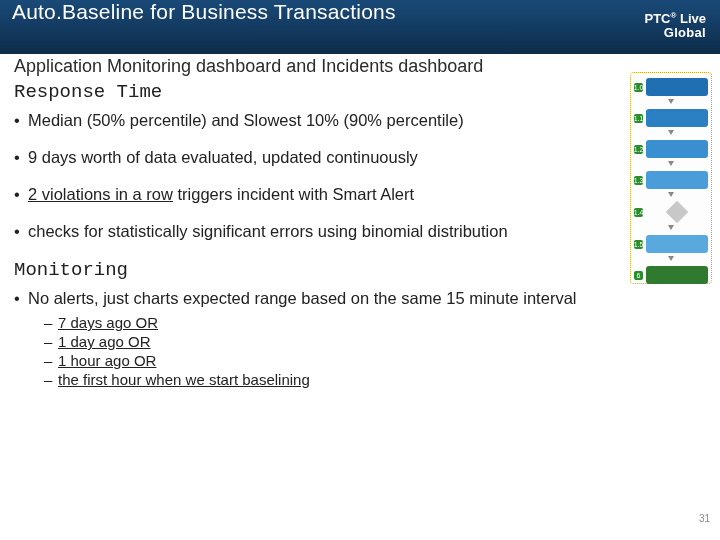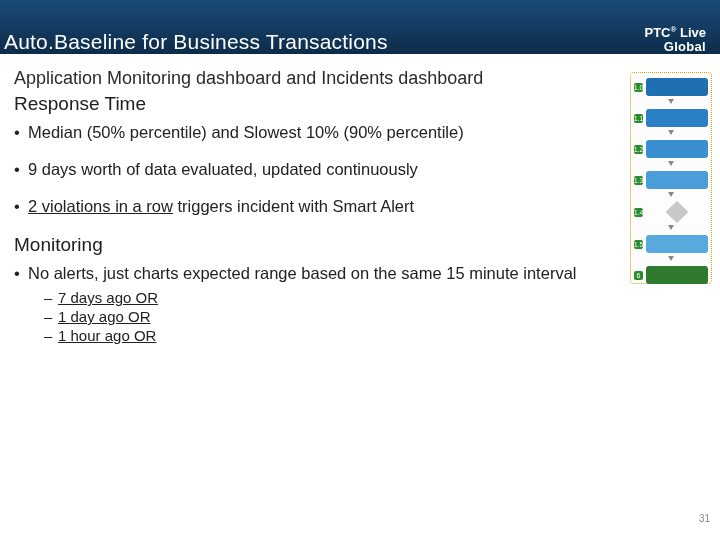--- a/index.html
+++ b/index.html
@@ -1,25 +1,25 @@
 <!DOCTYPE html>
 <html><head>
 <meta charset="utf-8">
 <style>
   * { box-sizing: border-box; margin: 0; padding: 0; }
   html, body { width: 720px; height: 540px; font-family: Arial, Helvetica, sans-serif; background: #fff; color: #222; overflow: hidden; position: relative; }
-  .header { height: 54px; background: linear-gradient(#1a4a78,#0d2c4a); display: flex; align-items: flex-end; justify-content: space-between; padding: 0 14px 0 4px; }
+  .header { height: 54px; background: linear-gradient(#1a4a78,#0d2c4a); display: flex; align-items: flex-start; justify-content: space-between; padding: 0 14px 0 12px; }
   .title { color: #fff; font-size: 21px; font-weight: 400; letter-spacing: .2px; }
-  .brand { color: #fff; text-align: right; line-height: 1.05; }
+  .brand { color: #fff; text-align: right; line-height: 1.05; margin-top: 12px; }
   .brand .top { font-size: 13px; font-weight: 700; }
   .brand .top sup { font-size: 8px; vertical-align: super; }
   .brand .bot { font-size: 13px; font-weight: 700; letter-spacing: .3px; }
-  .content { padding: 14px 14px 0 14px; }
+  .content { padding: 2px 14px 0 14px; }
   .subtitle { font-size: 18px; color: #2b2b2b; margin-bottom: 2px; }
-  .section { font-size: 19px; color: #202020; margin: 4px 0 8px 0; }
+  .section { font-size: 19px; color: #202020; margin: 4px 0 8px 0; font-family: Liberation Mono, monospace; }
   ul.b1 { list-style: none; }
   ul.b1 > li { font-size: 16.5px; margin: 0 0 18px 0; padding-left: 14px; position: relative; }
   ul.b1 > li::before { content: "•"; position: absolute; left: 0; top: 0; }
   ul.b2 { list-style: none; margin-top: 6px; }
   ul.b2 > li { font-size: 15px; margin: 2px 0; padding-left: 30px; position: relative; text-decoration: underline; }
   ul.b2 > li::before { content: "–"; position: absolute; left: 16px; top: 0; }
   .u { text-decoration: underline; }
   .flowbox { position: absolute; top: 72px; right: 8px; width: 82px; height: 212px; border: 1.6px dotted #d9a400; border-radius: 4px; background: #fdfdfd; padding: 5px 3px; display: flex; flex-direction: column; gap: 5px; }
   .step { display: flex; align-items: center; gap: 3px; }
   .num { background: #2a8c2a; color: #fff; font-size: 7px; width: 9px; height: 9px; border-radius: 2px; display: flex; align-items: center; justify-content: center; }
@@ -44,29 +44,33 @@
 <div class="content">
   <div class="subtitle">Application Monitoring dashboard and Incidents dashboard</div>
 
   <div class="section">Response Time</div>
   <ul class="b1">
     <li>Median (50% percentile) and Slowest 10% (90% percentile)</li>
     <li>9 days worth of data evaluated, updated continuously</li>
     <li><span class="u">2 violations in a row</span><span> triggers incident with Smart Alert</span></li>
   </ul>
 
+  <ul class="b1">
+    <li>checks for statistically significant errors using binomial distribution</li>
+  </ul>
 
   <div class="section">Monitoring</div>
   <ul class="b1">
     <li>
       <span>No alerts, just charts expected range based on the same 15 minute interval</span>
       <ul class="b2">
         <li>7 days ago OR</li>
         <li>1 day ago OR</li>
         <li>1 hour ago OR</li>
+        <li>the first hour when we start baselining</li>
       </ul>
     </li>
   </ul>
 </div>
 
 <div class="flowbox">
   <div class="step">
       <div class="num">1.0</div>
       <div class="box c1"></div>
     </div>

